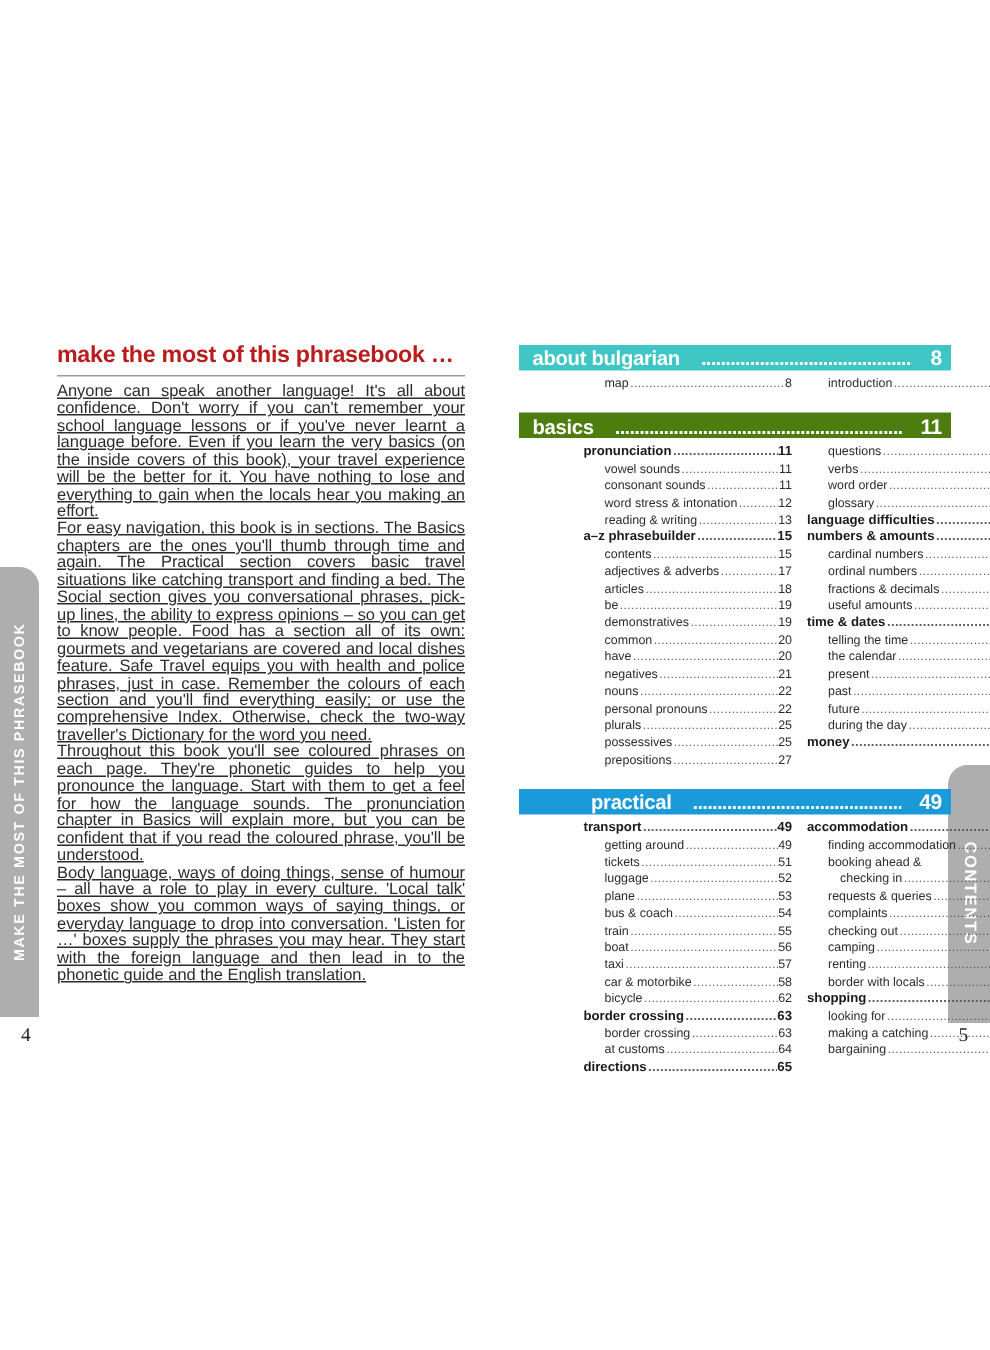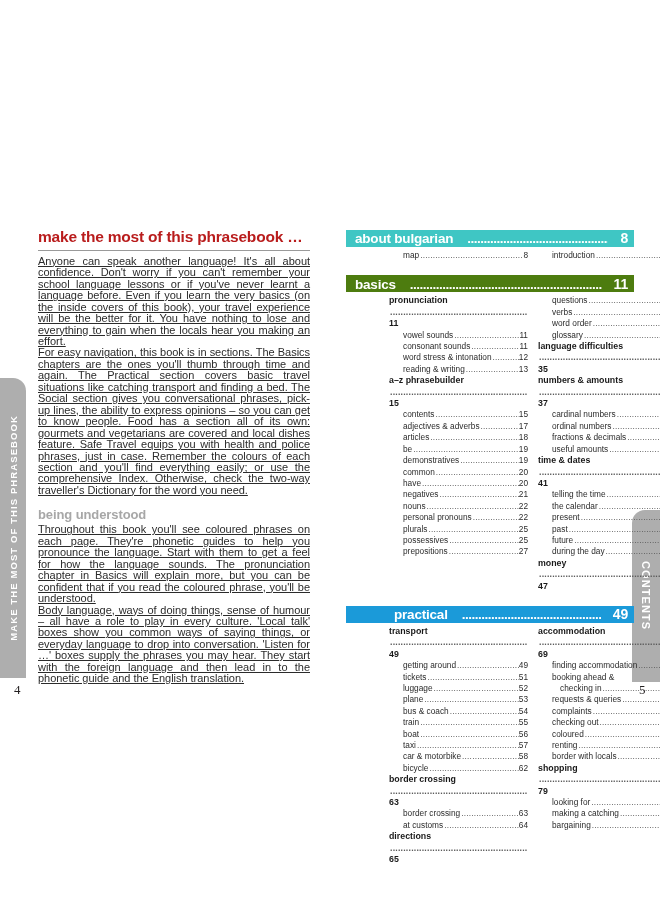--- a/index.html
+++ b/index.html
@@ -169,21 +169,20 @@
     color: #5a5a5a;
     padding: 0 1px;
   }
   .toc-row .pg { flex: 0 0 auto; }
 
   .toc-row.head {
     font-weight: bold;
     font-size: 8.8px;
     color: #1a1a1a;
     padding-left: 0;
-    flex-direction: column;
   }
   .toc-row.head .pg { font-weight: bold; }
   .toc-row.sub { padding-left: 14px; }
   .toc-row.sub2 { padding-left: 22px; }
 </style>
 </head>
 <body>
 
 <div id="spread">
 
@@ -197,21 +196,20 @@
 
   <div class="folio" id="folio-left">4</div>
   <div class="folio" id="folio-right">5</div>
 
   <div id="page-left">
     <h1>make the most of this phrasebook …</h1>
     <hr class="rule">
     <p>Anyone can speak another language! It's all about confidence. Don't worry if you can't remember your school language lessons or if you've never learnt a language before. Even if you learn the very basics (on the inside covers of this book), your travel experience will be the better for it. You have nothing to lose and everything to gain when the locals hear you making an effort.</p>
     <div id="left-sections">
         <p>For easy navigation, this book is in sections. The Basics chapters are the ones you'll thumb through time and again. The Practical section covers basic travel situations like catching transport and finding a bed. The Social section gives you conversational phrases, pick-up lines, the ability to express opinions – so you can get to know people. Food has a section all of its own: gourmets and vegetarians are covered and local dishes feature. Safe Travel equips you with health and police phrases, just in case. Remember the colours of each section and you'll find everything easily; or use the comprehensive Index. Otherwise, check the two-way traveller's Dictionary for the word you need.</p>
-        <h2>being understood</h2>
         <p>Throughout this book you'll see coloured phrases on each page. They're phonetic guides to help you pronounce the language. Start with them to get a feel for how the language sounds. The pronunciation chapter in Basics will explain more, but you can be confident that if you read the coloured phrase, you'll be understood.</p>
         <p>Body language, ways of doing things, sense of humour – all have a role to play in every culture. 'Local talk' boxes show you common ways of saying things, or everyday language to drop into conversation. 'Listen for …' boxes supply the phrases you may hear. They start with the foreign language and then lead in to the phonetic guide and the English translation.</p>
       </div>
   </div>
 
   <div id="page-right">
       <div class="section">
         <div class="sec-bar" style="background: rgb(63, 198, 196);">
           <span class="sec-name">about bulgarian</span>
           <span class="sec-dots">..................................................................................................</span>
@@ -544,21 +542,21 @@
               <span class="lbl">complaints</span>
               <span class="dots">..................................................................................................</span>
               <span class="pg">74</span>
             </div>
             <div class="toc-row sub">
               <span class="lbl">checking out</span>
               <span class="dots">..................................................................................................</span>
               <span class="pg">75</span>
             </div>
             <div class="toc-row sub">
-              <span class="lbl">coloured</span>
+              <span class="lbl">camping</span>
               <span class="dots">..................................................................................................</span>
               <span class="pg">76</span>
             </div>
             <div class="toc-row sub">
               <span class="lbl">renting</span>
               <span class="dots">..................................................................................................</span>
               <span class="pg">77</span>
             </div>
             <div class="toc-row sub">
               <span class="lbl">border with locals</span>

